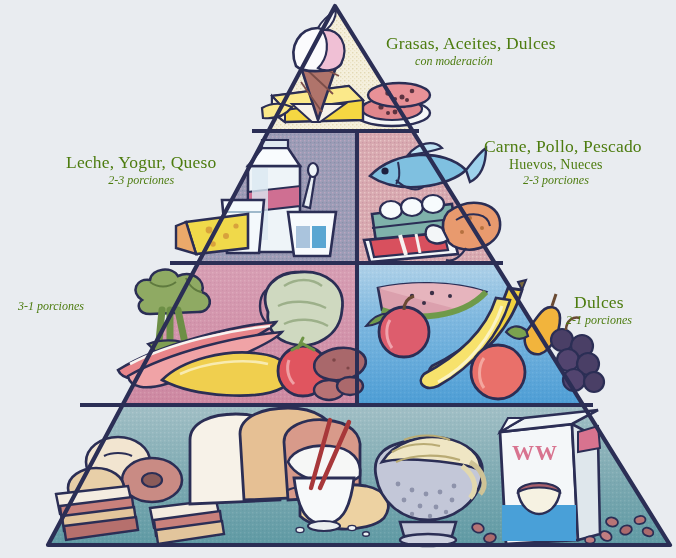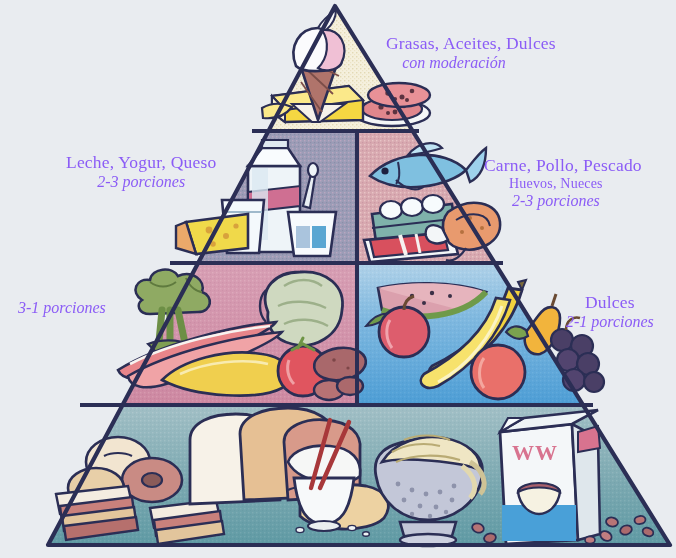--- a/index.html
+++ b/index.html
@@ -8,33 +8,33 @@
     background:#e9ecf0;
     font-family:"Liberation Serif", serif;
     overflow:hidden;
     position:relative;
   }
   #stage{position:absolute;left:0;top:0;width:676px;height:558px;}
   svg.layer{position:absolute;left:0;top:0;width:676px;height:558px;}
 
   .label{
     position:absolute;
-    color:#8b5cf6;
+    color:#4d7c0f;
     text-align:center;
     line-height:1.18;
     white-space:nowrap;
   }
   .label .l1{font-size:17.5px;letter-spacing:.2px;display:block;}
   .label .l2{font-size:14px;letter-spacing:.2px;display:block;}
-  .label .sub{font-size:16px;font-style:italic;display:block;}
+  .label .sub{font-size:12px;font-style:italic;display:block;}
 
   #lbl-fats{left:386px;top:33px;text-align:left;}
   #lbl-fats .sub{text-align:center;padding-right:34px;}
   #lbl-dairy{left:66px;top:152px;}
-  #lbl-meat{left:484px;top:155px;text-align:left;}
+  #lbl-meat{left:484px;top:136px;text-align:left;}
   #lbl-meat .l2{text-align:center;padding-right:14px;}
   #lbl-meat .sub{text-align:center;padding-right:14px;}
   #lbl-veg{left:18px;top:299px;}
   #lbl-fruit{left:566px;top:292px;}
 </style>
 </head>
 <body>
 
 <div id="stage">
 

